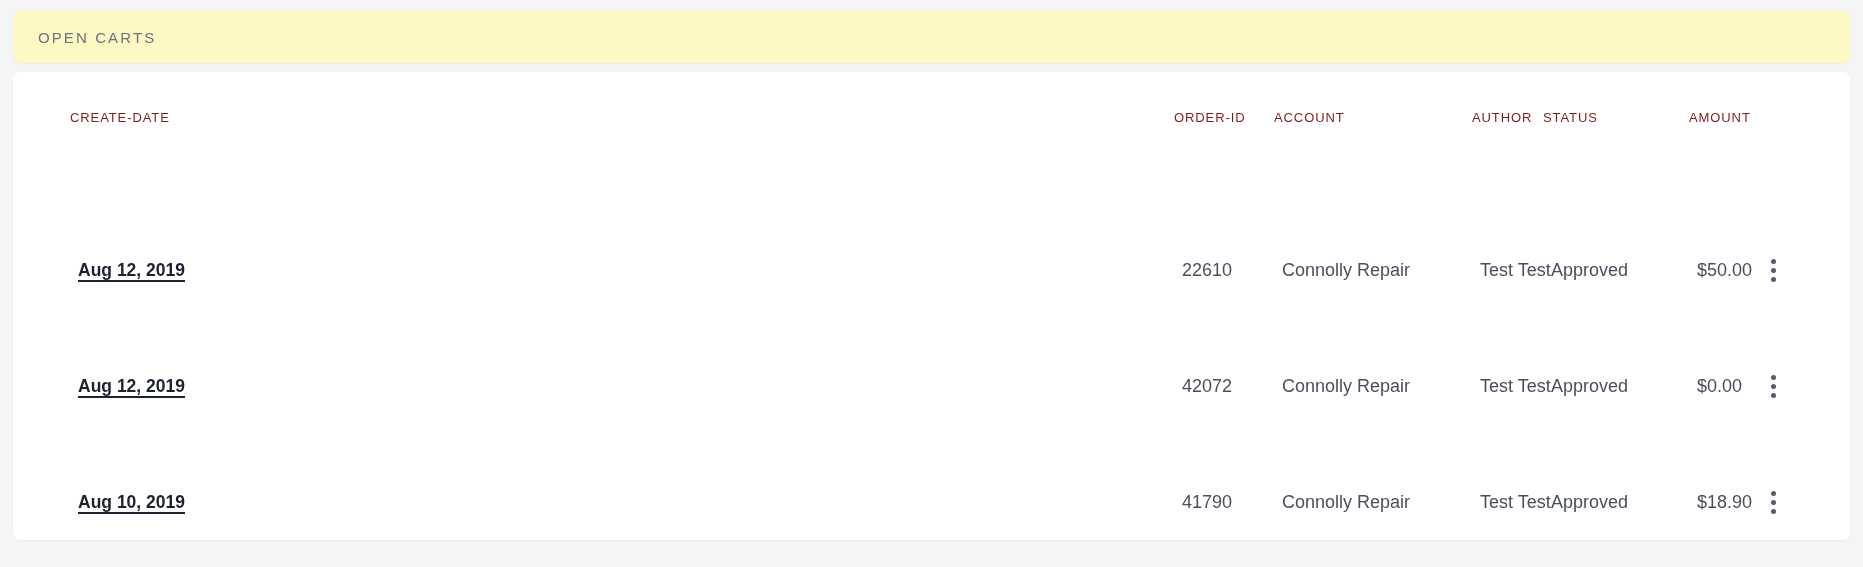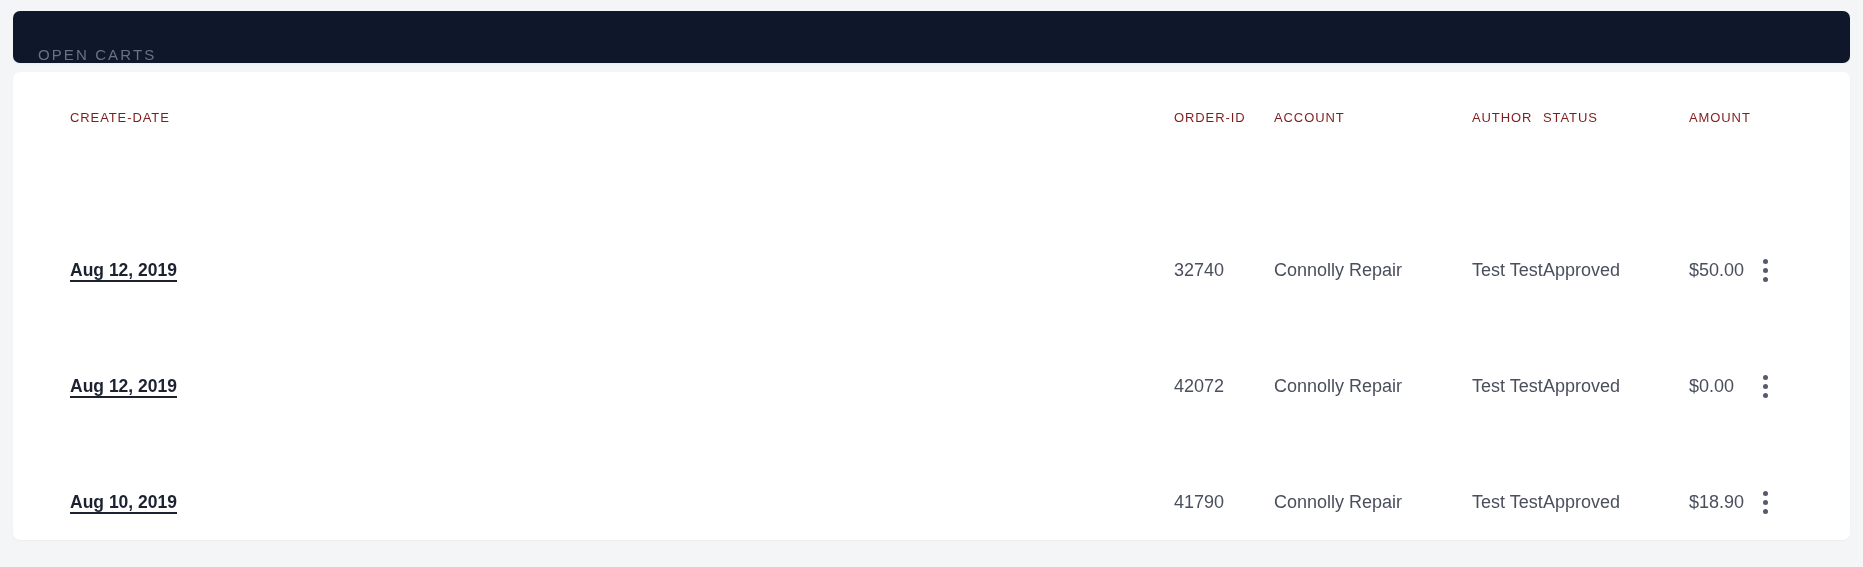--- a/index.html
+++ b/index.html
@@ -23,25 +23,25 @@
   }
 
   
   .panel-title-card {
     position: absolute;
     left: 13px;
     top: 11px;
     width: 1837px;
     height: 52px;
     box-sizing: border-box;
-    background: #0f172a;
+    background: #fef9c3;
     border-radius: 7px;
     box-shadow: 0 1px 2px rgba(16, 24, 40, 0.04);
     display: flex;
-    align-items: flex-end;
+    align-items: center;
   }
 
   .panel-title {
     margin-left: 25px;
     font-size: 15px;
     letter-spacing: 2.1px;
     color: #6b7280;
     font-weight: 400;
     white-space: nowrap;
   }
@@ -100,20 +100,21 @@
     letter-spacing: 0.9px;
     color: #7f1d1d;
     font-weight: 400;
     line-height: 36px;
   }
 
   .data-row .cell {
     font-size: 18px;
     color: #4a4f5c;
     font-weight: 400;
+    margin-left: 8px;
   }
 
   .date-link {
     font-size: 17.5px;
     font-weight: 700;
     color: #1c2230;
     text-decoration: underline;
     text-underline-offset: 4px;
     text-decoration-thickness: 2px;
     cursor: pointer;
@@ -155,21 +156,21 @@
         <div class="cell col-acct">ACCOUNT</div>
         <div class="cell col-author">AUTHOR</div>
         <div class="cell col-status">STATUS</div>
         <div class="cell col-amount">AMOUNT</div>
       </div>
 
       <div class="row data-row data-row-0">
         <div class="cell col-date">
           <span class="date-link">Aug 12, 2019</span>
         </div>
-        <div class="cell col-order">32740</div>
+        <div class="cell col-order">22610</div>
         <div class="cell col-acct">Connolly Repair</div>
         <div class="cell col-author">Test Test</div>
         <div class="cell col-status">Approved</div>
         <div class="cell col-amount">$50.00</div>
         <div class="cell col-menu">
           <div class="menu-dots">
             <span></span>
               <span></span>
               <span></span>
           </div>

